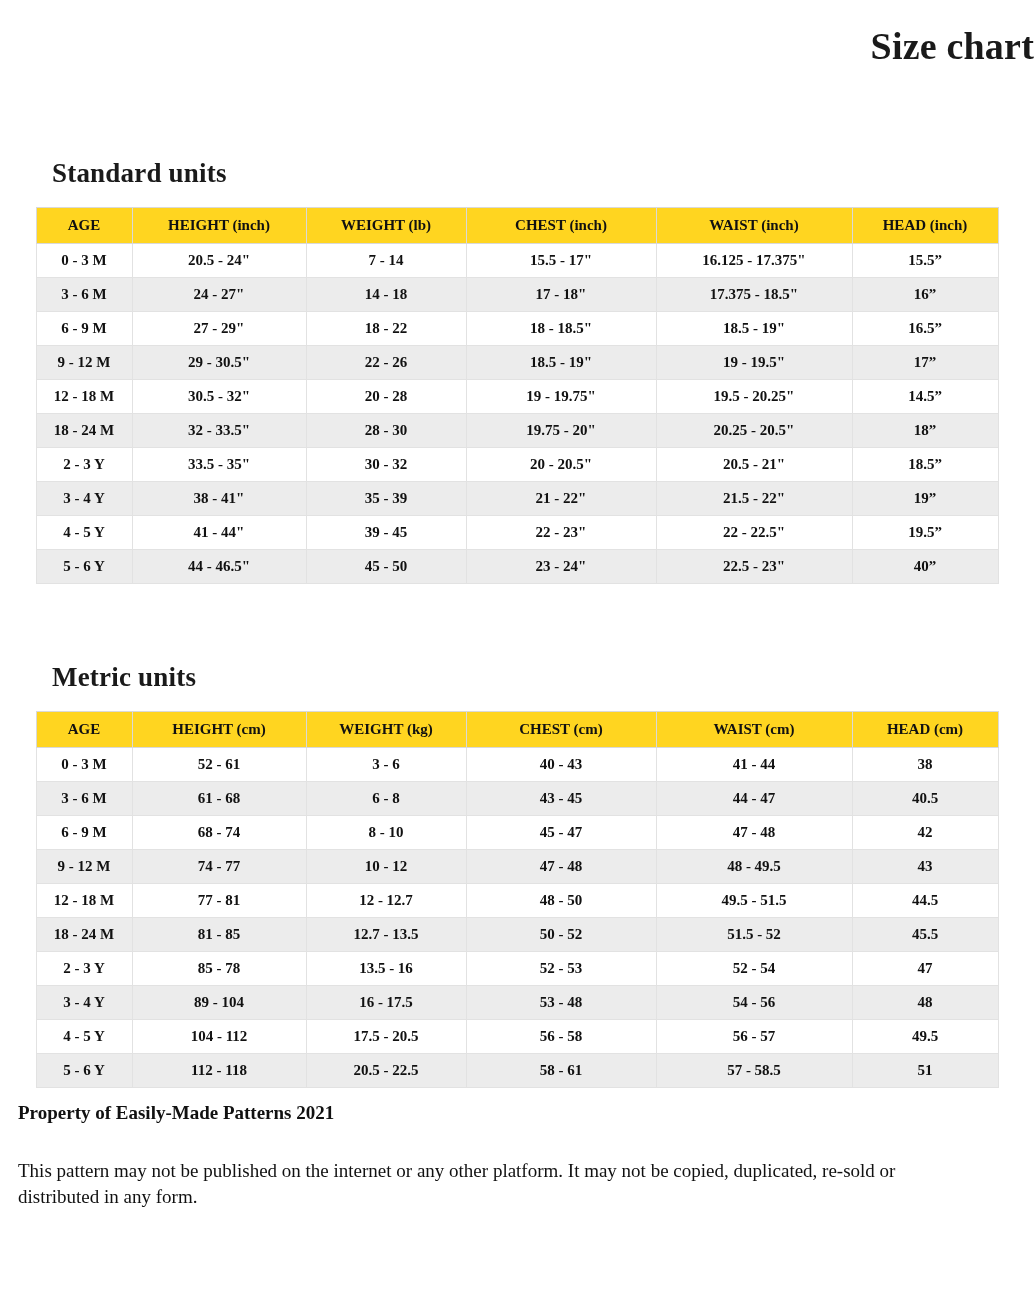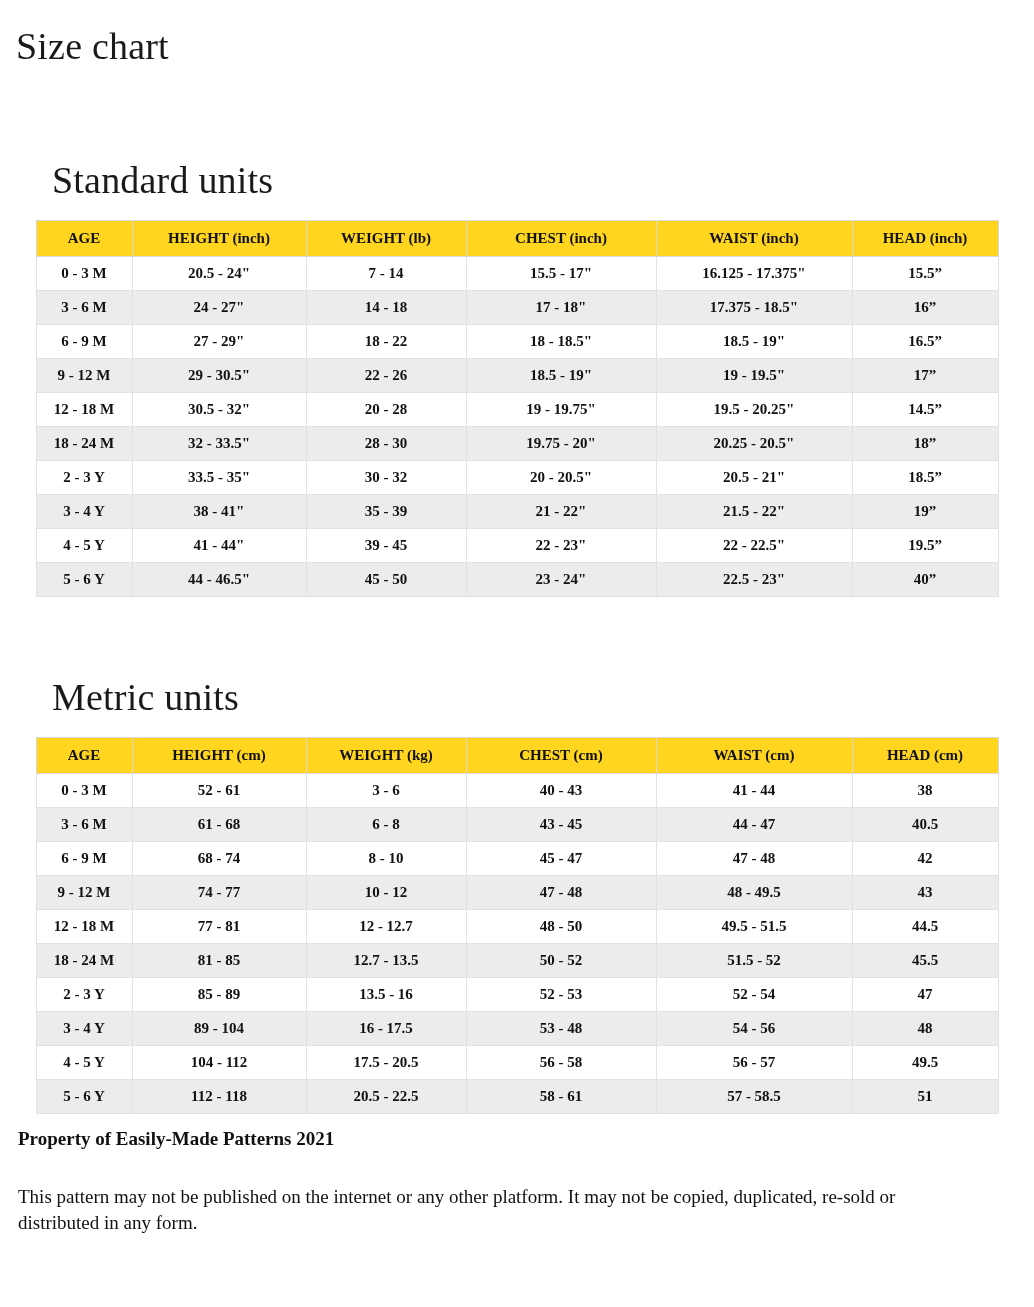--- a/index.html
+++ b/index.html
@@ -16,29 +16,29 @@
     overflow: hidden;
   }
   .page {
     width: 1034px;
     height: 1307px;
     box-sizing: border-box;
     padding: 0;
     position: relative;
   }
   .doc-title {
-    text-align: left;
+    text-align: right;
     font-size: 38px;
-    font-weight: normal;
-    margin: 24px 0 0 16px;
+    font-weight: bold;
+    margin: 24px 0 0 4px;
     letter-spacing: 0.2px;
   }
   .section-heading {
-    font-size: 38px;
-    font-weight: normal;
+    font-size: 27px;
+    font-weight: bold;
     margin: 0 0 18px 52px;
     letter-spacing: 0.2px;
   }
   .section-standard {
     margin-top: 90px;
   }
   .section-metric {
     margin-top: 78px;
   }
   table.size-table {
@@ -276,21 +276,21 @@
         <tr>
           <td>18 - 24 M</td>
           <td>81 - 85</td>
           <td>12.7 - 13.5</td>
           <td>50 - 52</td>
           <td>51.5 - 52</td>
           <td>45.5</td>
         </tr>
         <tr>
           <td>2 - 3 Y</td>
-          <td>85 - 89</td>
+          <td>85 - 78</td>
           <td>13.5 - 16</td>
           <td>52 - 53</td>
           <td>52 - 54</td>
           <td>47</td>
         </tr>
         <tr>
           <td>3 - 4 Y</td>
           <td>89 - 104</td>
           <td>16 - 17.5</td>
           <td>53 - 48</td>

